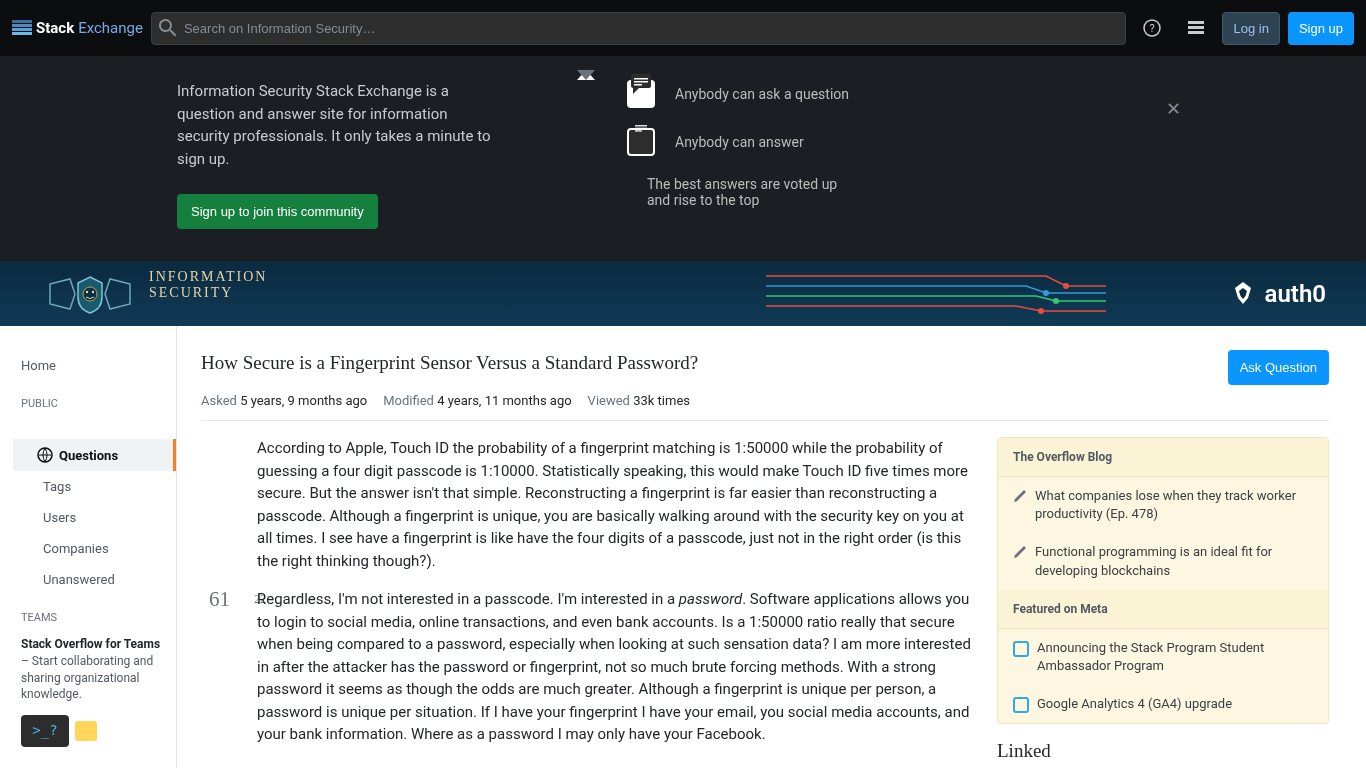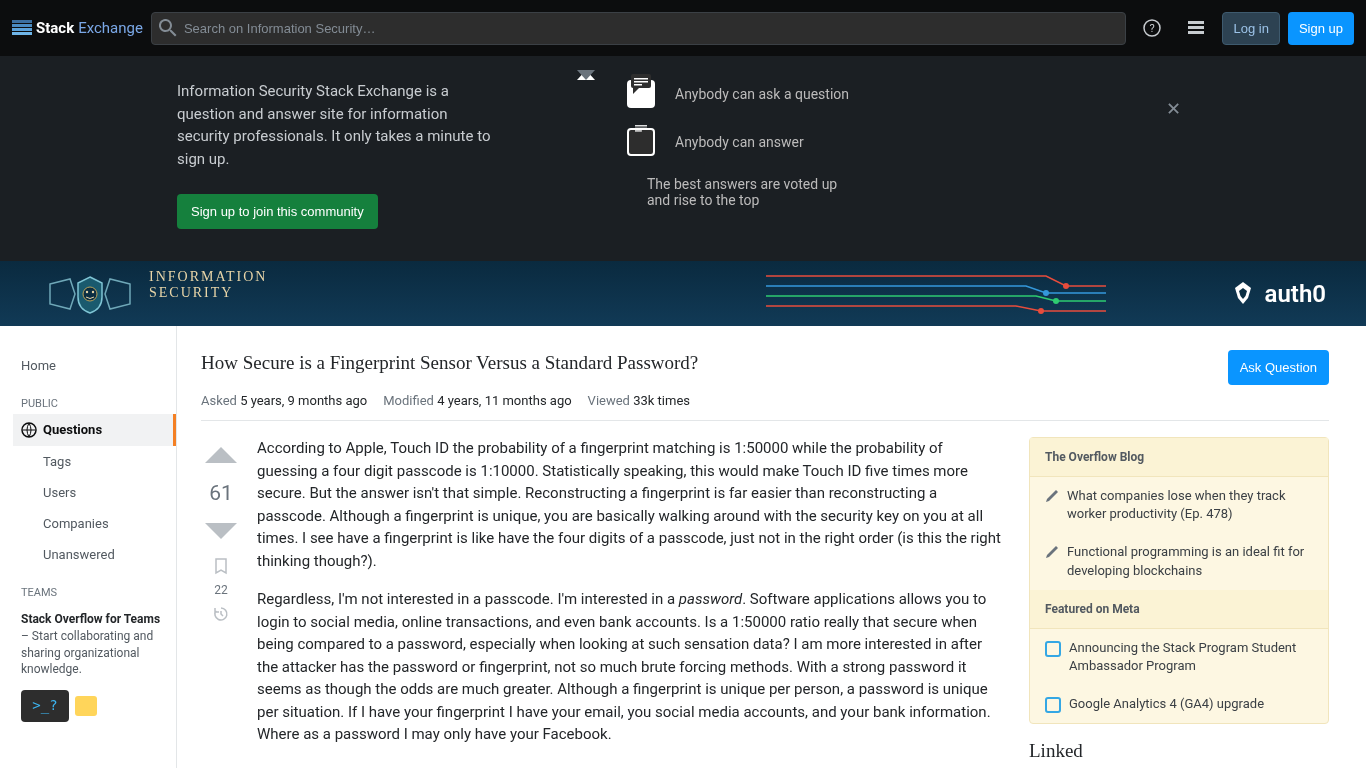--- a/index.html
+++ b/index.html
@@ -41,48 +41,48 @@
 .site-logo-wrap { display: flex; align-items: flex-start; gap: 9px; }
 .shield-logo { width: 100px; height: 50px; }
 .site-name { color: #e8d5a8; font-family: Georgia, serif; font-size: 14px; letter-spacing: 2px; line-height: 1.2; }
 .auth0 { display: flex; align-items: center; gap: 8px; color: #fff; font-size: 24px; font-weight: 600; }
 .traces { position: absolute; right: 260px; top: 0; height: 100%; }
 
 
 .container { display: flex; max-width: 1340px; margin: 0 auto; }
 .sidebar { width: 164px; flex-shrink: 0; padding-top: 24px; font-size: 13px; border-right: 1px solid #e3e6e8; }
 .sidebar-item { padding: 8px 8px 8px 8px; color: #525960; cursor: pointer; display: block; }
-.sidebar-item.active { background: #f1f2f3; color: #0c0d0e; font-weight: 700; border-right: 3px solid #f48024; padding-left: 8px; display: flex; align-items: flex-start; gap: 6px; }
+.sidebar-item.active { background: #f1f2f3; color: #0c0d0e; font-weight: 700; border-right: 3px solid #f48024; padding-left: 24px; display: flex; align-items: center; gap: 6px; margin-top: 25px; }
 .sidebar-item.l1 { padding-left: 8px; }
 .sidebar-item.l2 { padding-left: 30px; }
 .sidebar-label { font-size: 11px; color: #6a737c; padding: 16px 8px 4px; }
 .teams-box { margin: 8px 8px 0; font-size: 12px; line-height: 1.4; color: #525960; }
 .teams-box b { color: #232629; }
 .teams-icons { display: flex; gap: 6px; margin-top: 12px; align-items: center; }
 .teams-term { width: 48px; height: 32px; background: #2d2d2d; border-radius: 4px; display: flex; align-items: center; justify-content: center; color: #3cb4f0; font-family: monospace; font-size: 14px; }
 .teams-chat { width: 22px; height: 20px; background: #ffd55a; border-radius: 3px; }
 
 .content { flex: 1; padding: 24px; min-width: 0; }
 .question-header { display: flex; justify-content: space-between; align-items: flex-start; gap: 16px; }
 .question-title { font-family: Georgia, serif; font-size: 19px; color: #232629; font-weight: 400; line-height: 1.35; }
 .btn-ask { background: #0a95ff; color: #fff; padding: 10px 12px; border-radius: 4px; border: none; font-size: 13px; white-space: nowrap; cursor: pointer; }
 .question-meta { display: flex; gap: 16px; margin-top: 8px; font-size: 13px; color: #6a737c; padding-bottom: 12px; border-bottom: 1px solid #e3e6e8; margin-bottom: 16px; }
 .question-meta span.val { color: #232629; }
 
 .main-row { display: flex; gap: 24px; }
 .post-area { flex: 1; display: flex; gap: 16px; }
-.vote-col { width: 40px; display: flex; flex-direction: column; align-items: center; gap: 8px; color: #babfc4; }
+.vote-col { width: 40px; display: flex; flex-direction: row; align-items: center; gap: 8px; color: #babfc4; font-family: Liberation Serif, serif; }
 .vote-arrow { cursor: pointer; }
 .vote-score { font-size: 21px; color: #6a737c; }
 .bookmark-count { font-size: 12px; color: #6a737c; }
 .post-body { flex: 1; font-size: 15px; line-height: 1.5; color: #232629; }
 .post-body p { margin-bottom: 16px; }
 .post-body em { font-style: italic; }
 
-.right-col { width: 300px; flex-shrink: 0; }
+.right-col { width: 332px; flex-shrink: 0; }
 .side-widget { background: #fdf7e2; border: 1px solid #f1e5bc; border-radius: 4px; margin-bottom: 16px; font-size: 13px; }
 .side-widget-header { background: #fbf3d5; padding: 12px 15px; font-weight: 700; color: #525960; border-bottom: 1px solid #f1e5bc; font-size: 12px; }
 .side-widget-item { padding: 10px 15px; display: flex; gap: 8px; color: #3b4045; line-height: 1.4; }
 .side-widget-item svg, .side-widget-item .meta-icon { flex-shrink: 0; margin-top: 2px; }
 .meta-icon { width: 16px; height: 16px; border: 2px solid #34a7e4; border-radius: 3px; }
 .linked-title { font-family: Georgia, serif; font-size: 19px; color: #232629; margin-top: 8px; }
 </style>
 </head>
 <body>
 

